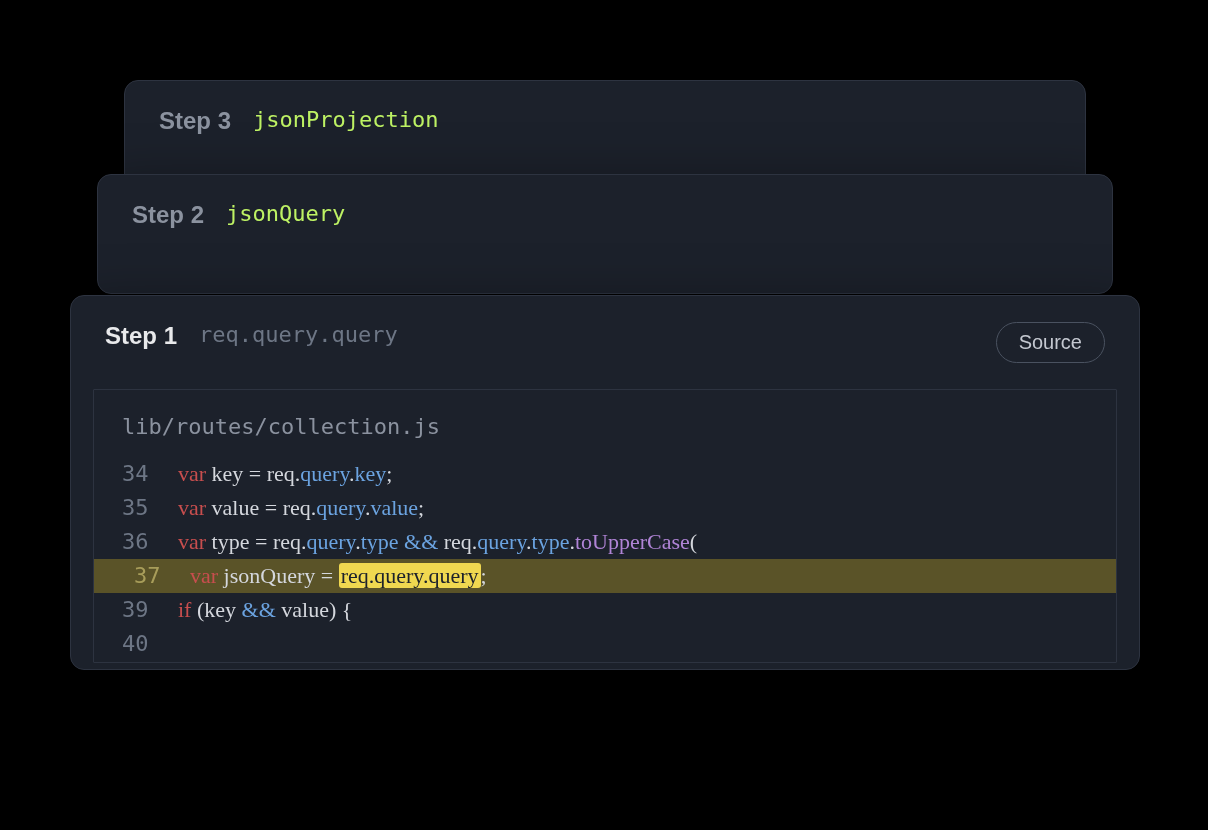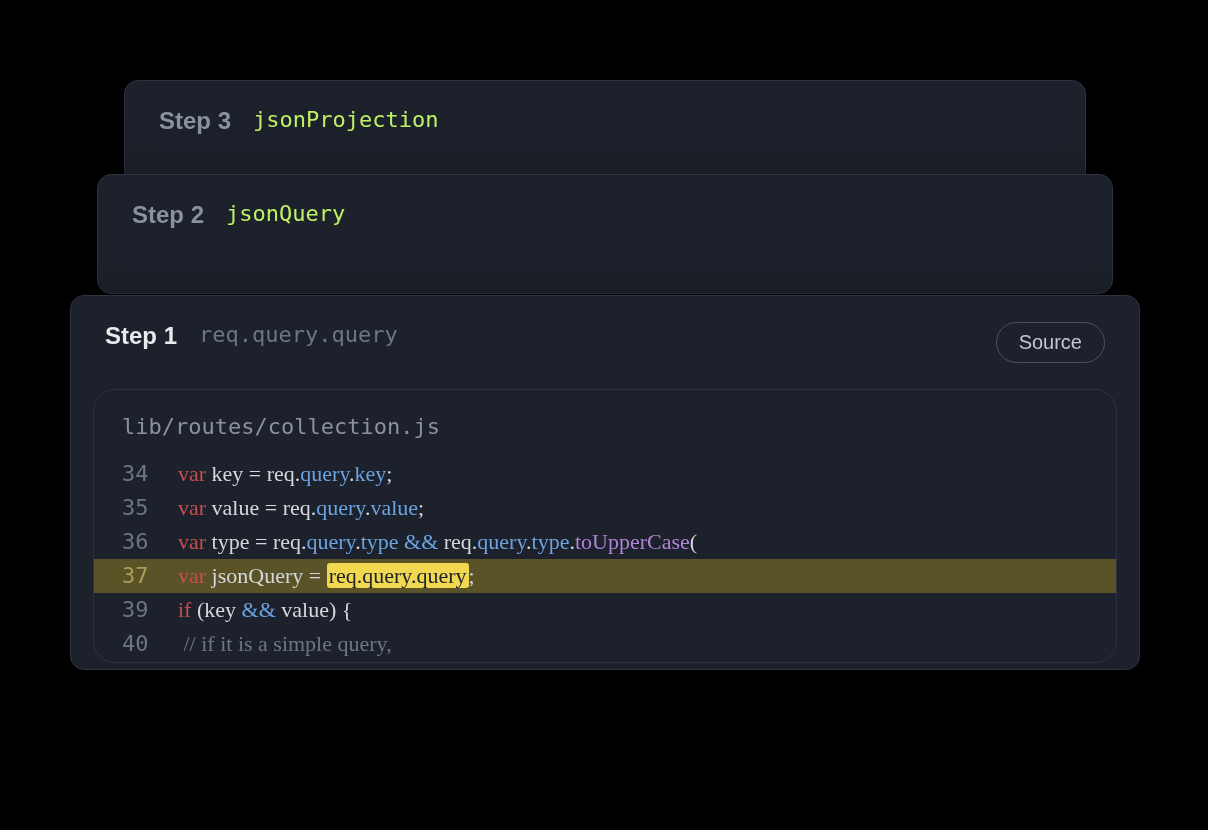--- a/index.html
+++ b/index.html
@@ -85,21 +85,21 @@
       font-weight: 500;
       padding: 8px 22px;
       border-radius: 999px;
       cursor: pointer;
       font-family: inherit;
     }
 
     .code-panel {
       margin: 18px 22px 0 22px;
       border: 1px solid #2d3340;
-      border-radius: 22px;
+      border-radius: 1px;
       overflow: hidden;
     }
 
     .file-path {
       color: #8b929f;
       font-family: 'SF Mono', Monaco, Consolas, monospace;
       font-size: 22px;
       padding: 24px 28px 18px 28px;
     }
 
@@ -120,20 +120,21 @@
 
     .line-number {
       color: #6d7685;
       width: 56px;
       flex-shrink: 0;
       user-select: none;
     }
 
     .code-line.highlighted .line-number {
       color: #a89d5a;
+      margin-left: 12px;
     }
 
     .code-content {
       color: #d4d7dd;
       white-space: pre;
       font-family: Liberation Serif, serif;
     }
 
     .tok-keyword {
       color: #c74e4e;
@@ -208,17 +209,16 @@
         <div class="code-line highlighted">
           <span class="line-number">37</span>
           <span class="code-content"><span class="tok-keyword">var</span><span> jsonQuery = </span><span class="code-highlight"><span>req</span><span>.</span><span class="tok-property">query</span><span>.</span><span class="tok-property">query</span></span><span>;</span></span>
         </div>
         <div class="code-line">
           <span class="line-number">39</span>
           <span class="code-content"><span class="tok-keyword">if</span><span> (key </span><span class="tok-operator">&amp;&amp;</span><span> value) {</span></span>
         </div>
         <div class="code-line">
           <span class="line-number">40</span>
-          <span class="code-content"><span class="tok-comment"> // if it is a simple query,</span></span>
         </div>
       </div>
   </div>
 </div>
 
 </body></html>

